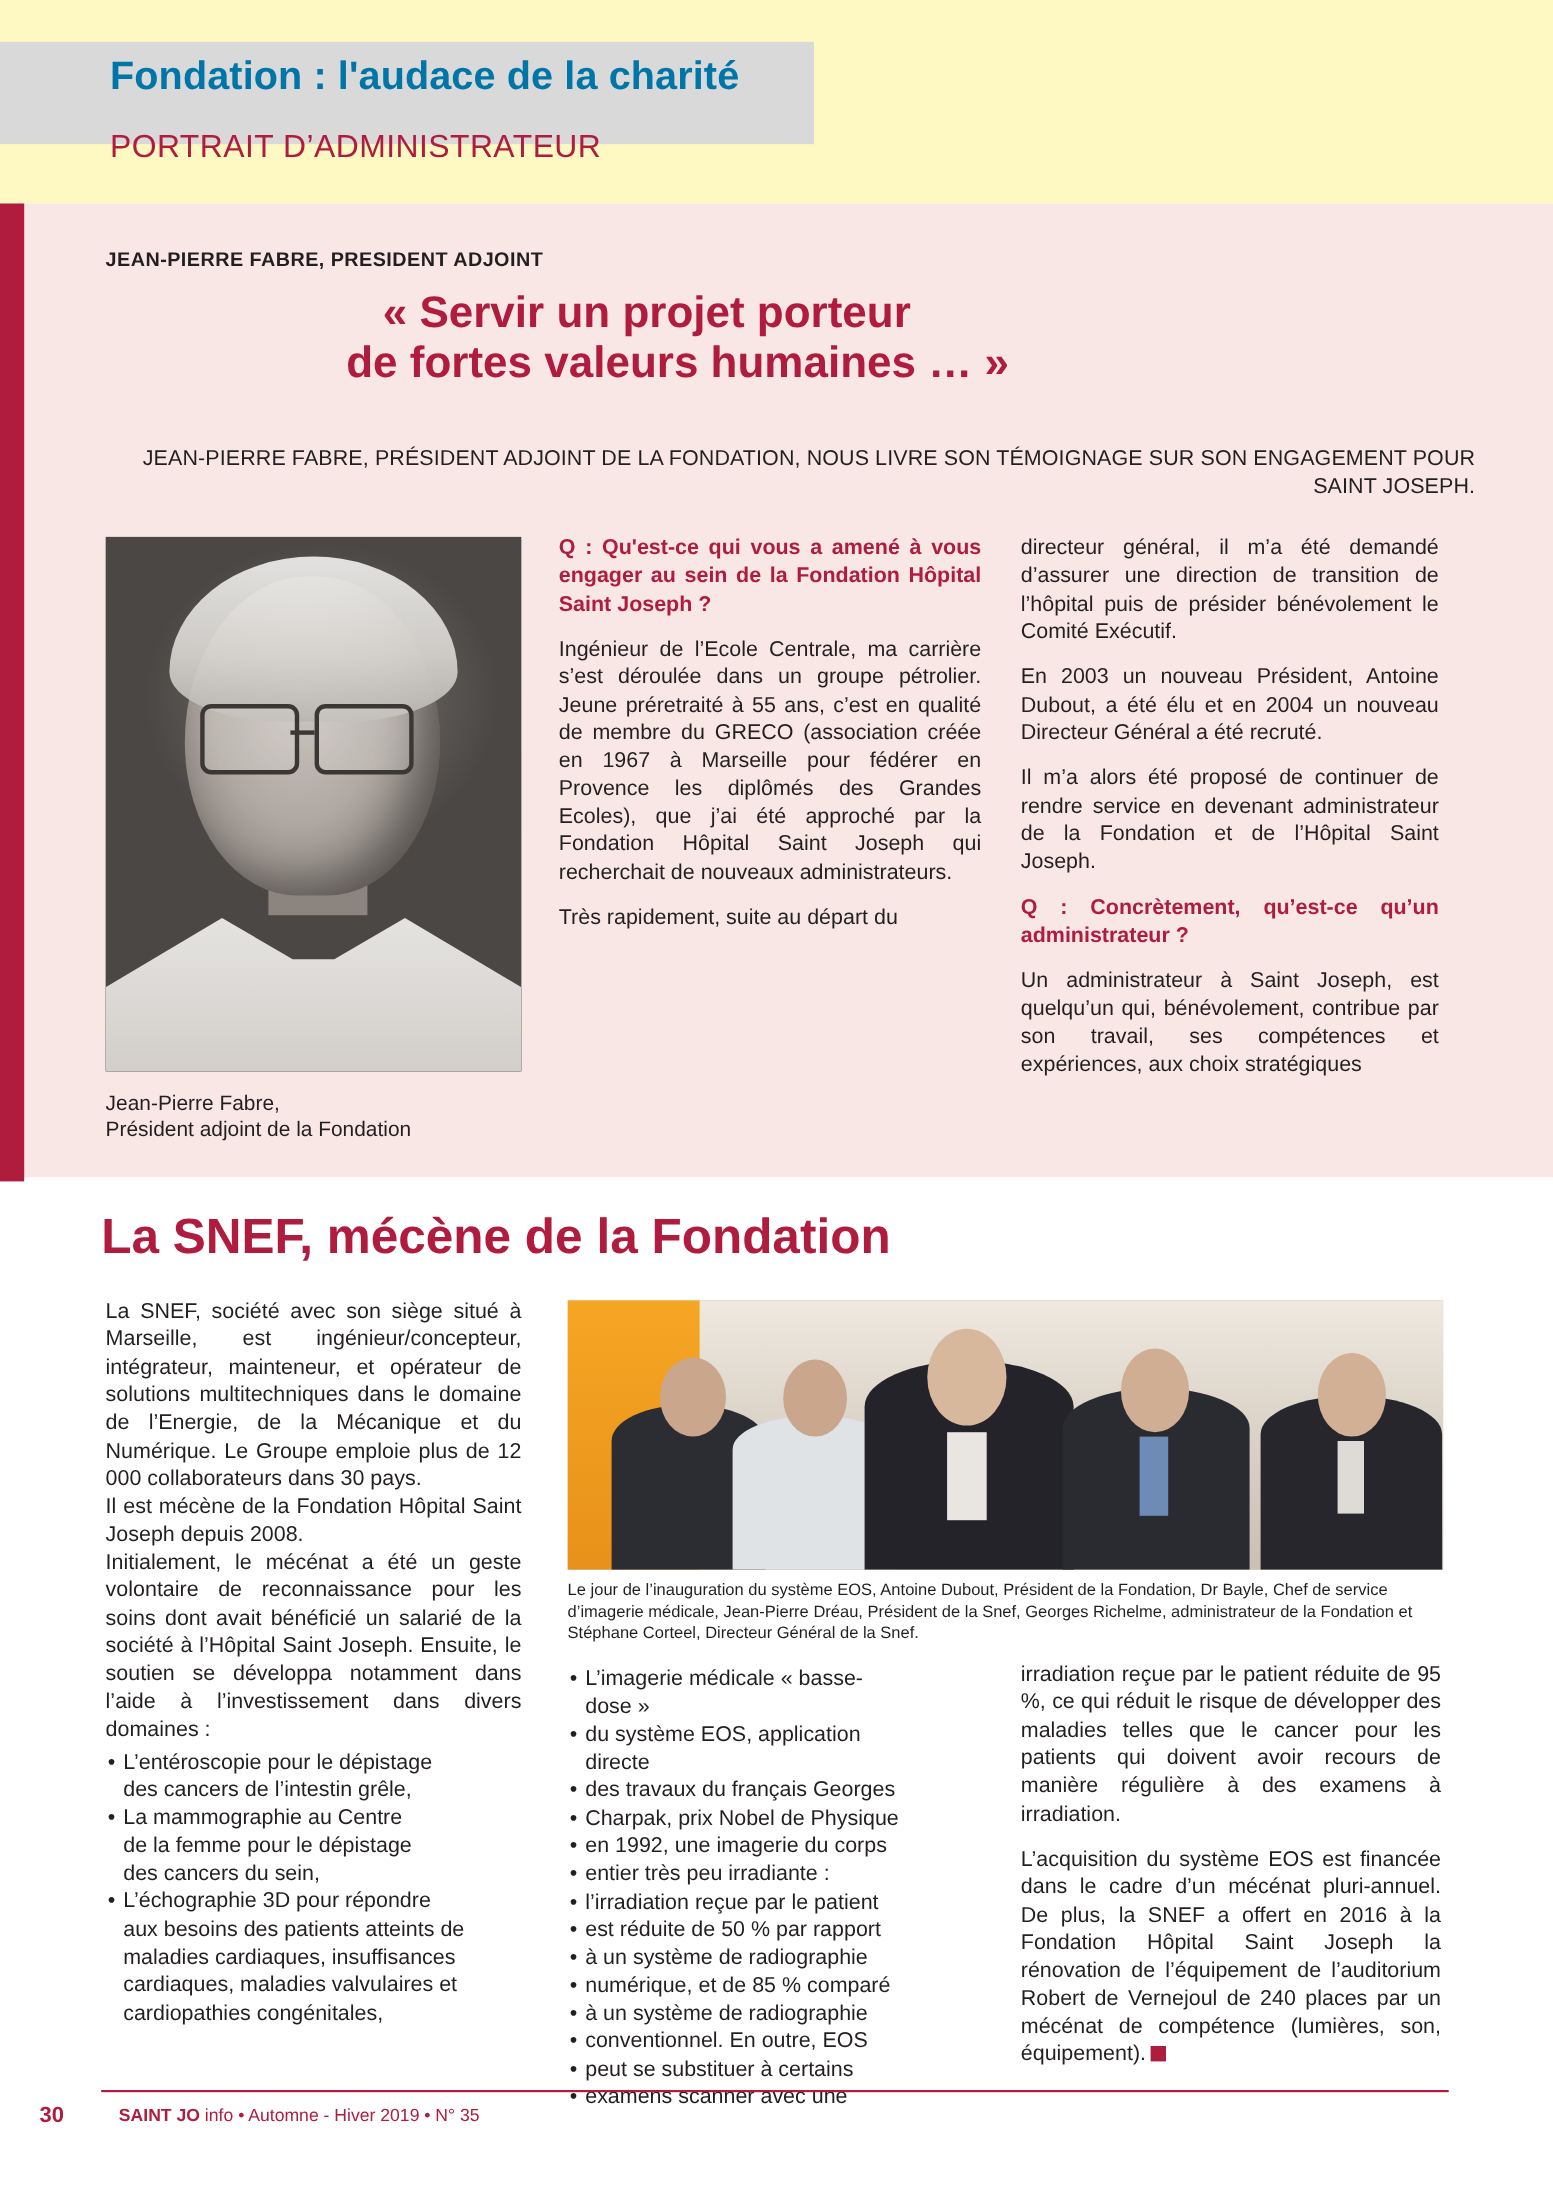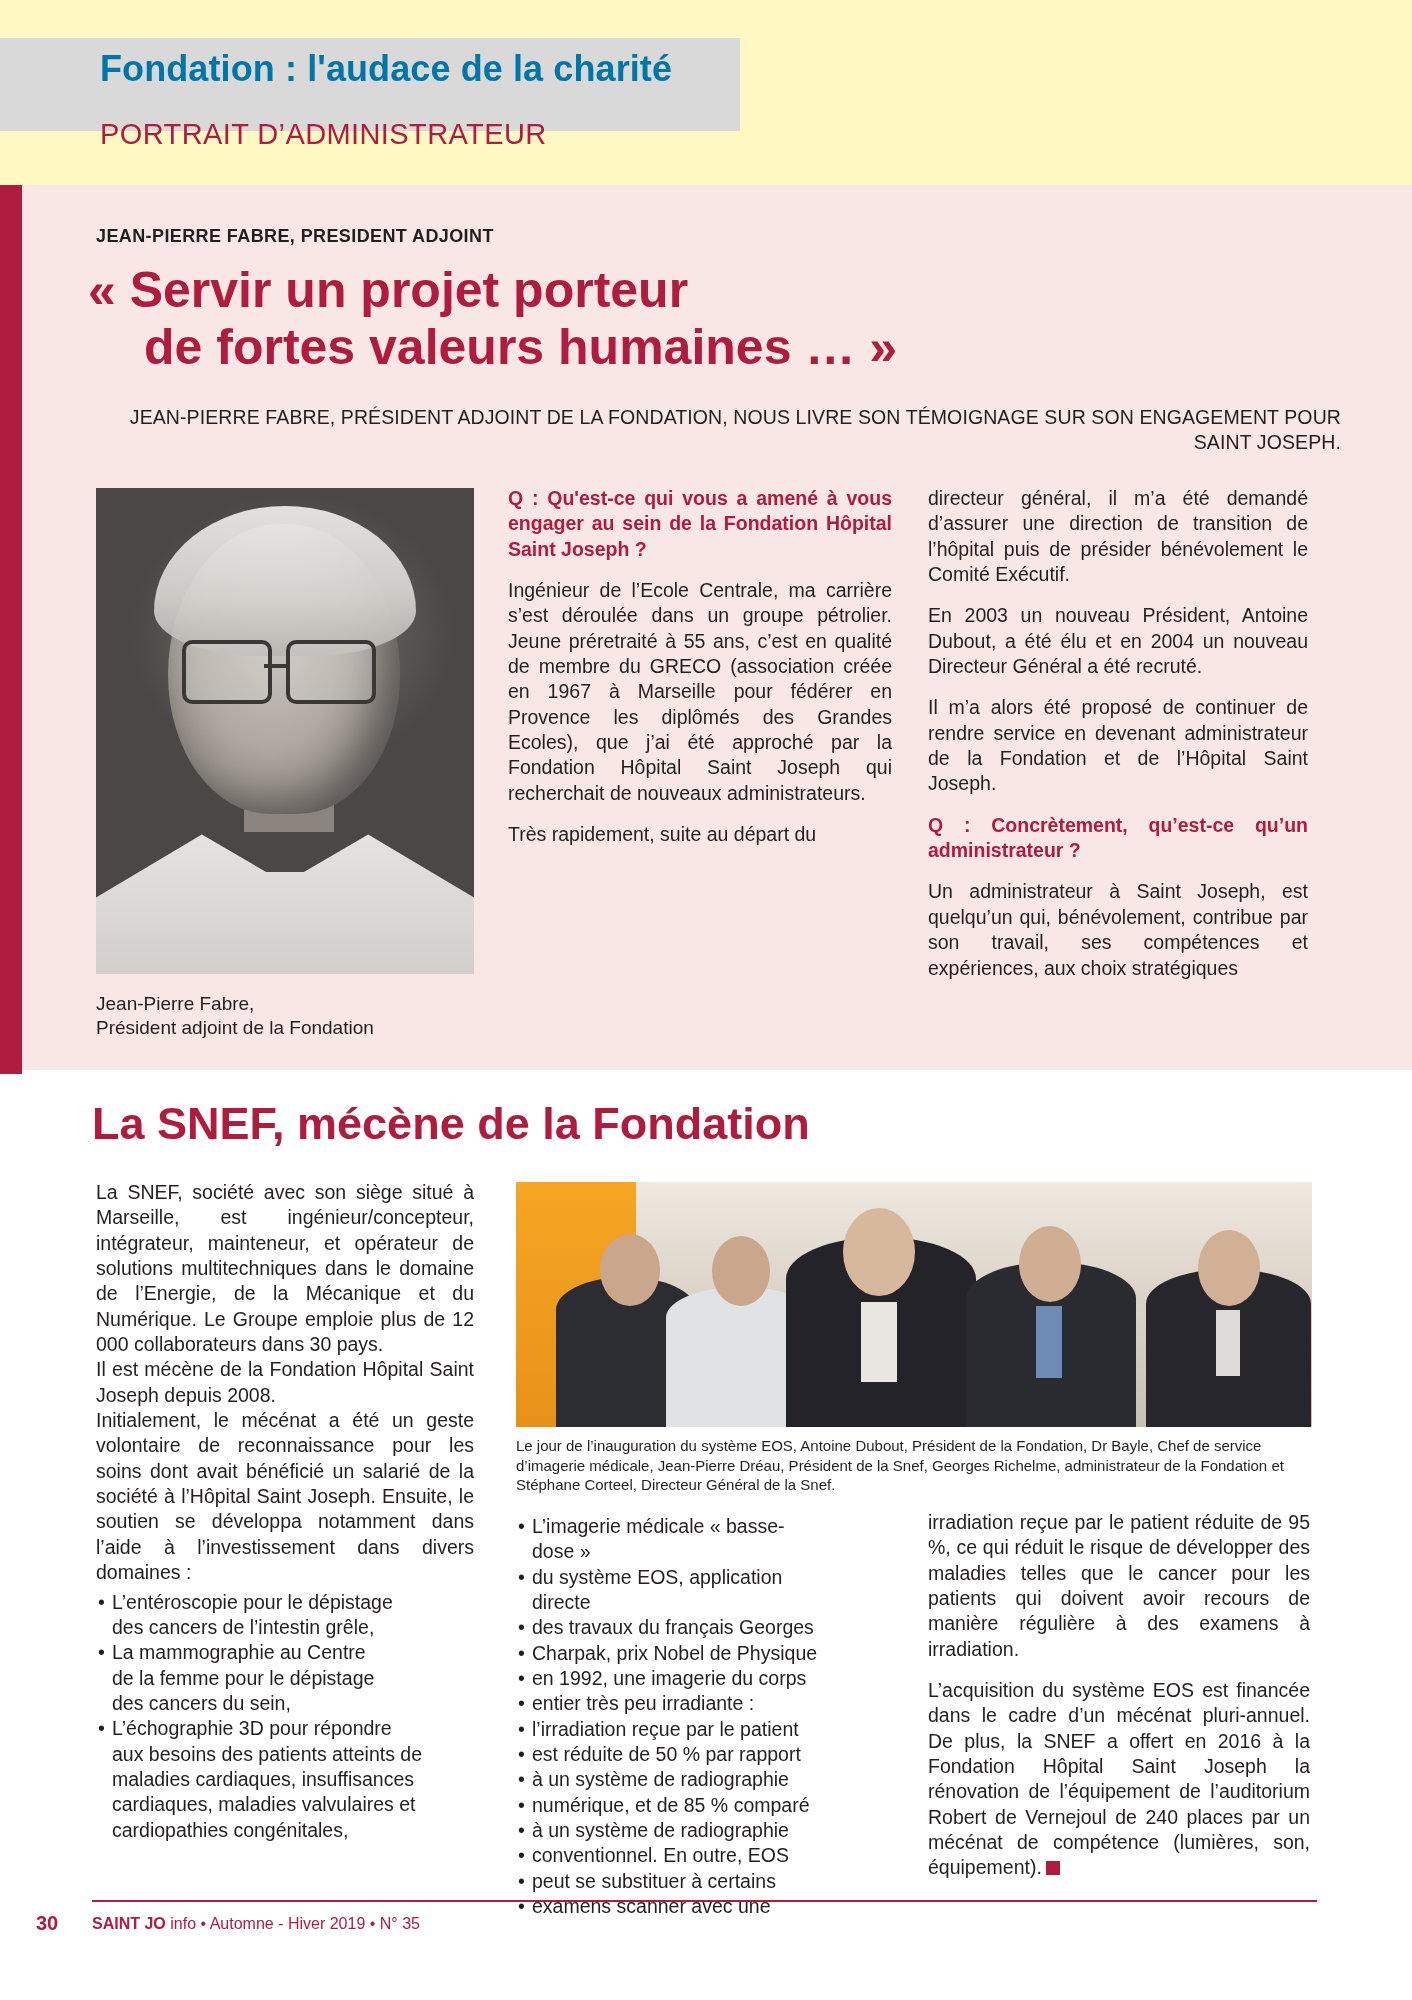--- a/index.html
+++ b/index.html
@@ -71,24 +71,25 @@
     font-size: 18px;
     font-weight: bold;
     color: #231f20;
     letter-spacing: 0.4px;
   }
   .headline {
     position: absolute;
     top: 262px;
     left: 88px;
     width: 1000px;
-    font-size: 50px;
+    font-size: 40px;
     font-weight: bold;
     color: #b01c3e;
     line-height: 1.14;
+    text-align: center;
   }
   .headline .l2 { display: block; padding-left: 56px; }
   .standfirst {
     position: absolute;
     top: 405px;
     left: 96px;
     width: 1245px;
     font-size: 19.5px;
     color: #231f20;
     line-height: 1.28;
@@ -302,21 +303,21 @@
     position: absolute;
     top: 1912px;
     left: 36px;
     font-size: 20px;
     font-weight: bold;
     color: #b01c3e;
   }
   .footer-text {
     position: absolute;
     top: 1915px;
-    left: 92px;
+    left: 108px;
     font-size: 16px;
     color: #b01c3e;
   }
   .footer-text b { font-weight: bold; }
 </style>
 </head>
 <body>
 
 <div class="header">
   <div class="header-grey"></div>

